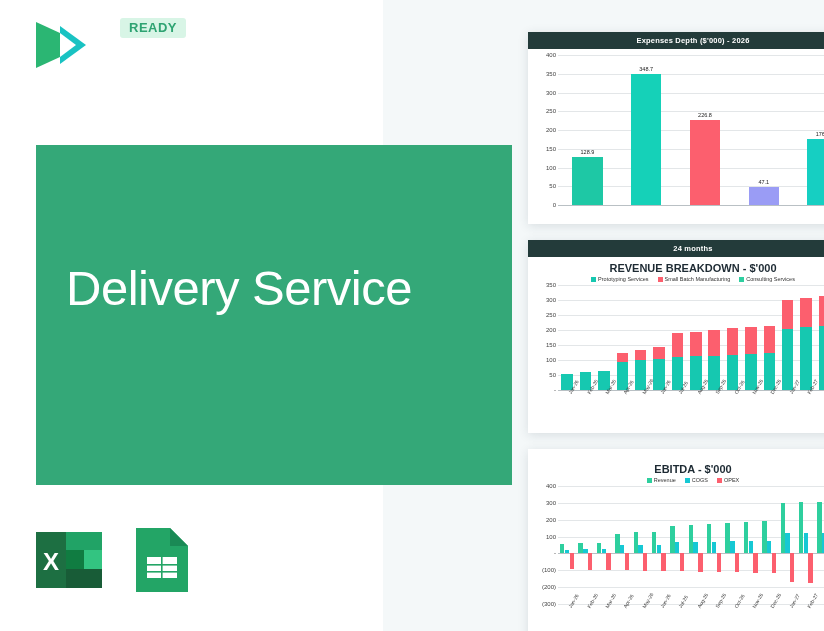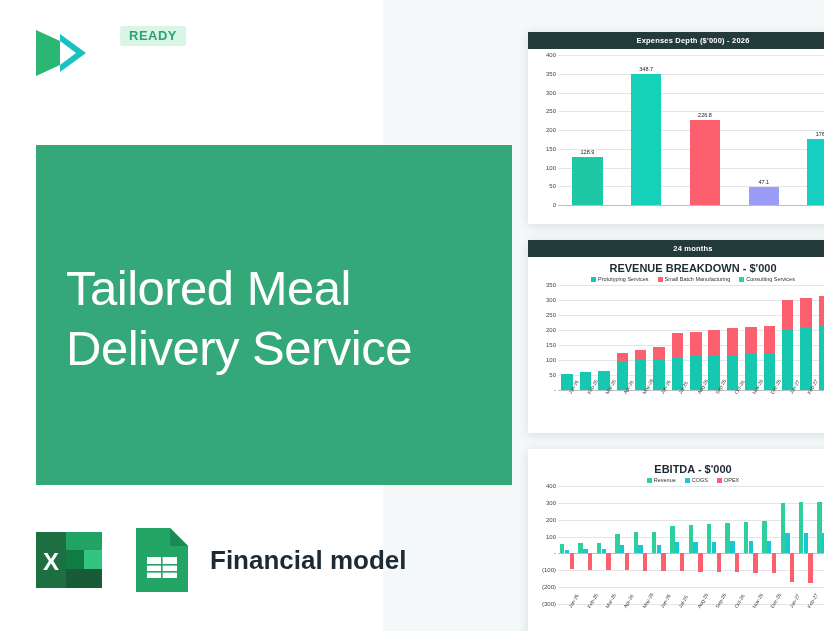--- a/index.html
+++ b/index.html
@@ -25,21 +25,21 @@
   
   .right-bg {
     position: absolute;
     left: 383px; top: 0;
     width: 441px; height: 631px;
     background: #f4f8f9;
   }
   
   .logo-wrap {
     position: absolute;
-    left: 30px; top: 20px;
+    left: 30px; top: 12px;
     width: 300px; height: 70px; text-decoration: underline;
   }
   .logo-mark {
     position: absolute;
     left: 0; top: 2px;
     width: 62px; height: 62px;
   }
   .logo-text {
     position: absolute;
     left: 90px; top: 6px;
@@ -210,21 +210,20 @@
         <path d="M30 19 L30 43 L46 31 Z" fill="#ffffff"></path>
       </svg>
     </div>
     <div class="logo-text">
       <span class="ready-badge">READY</span>
     </div>
   </div>
 
   <div class="green-band"></div>
   <div class="title-block">
-    <div>Tailored Meal</div>
     <div>Delivery Service</div>
   </div>
 
   <div class="excel-icon">
     <svg width="72" height="72" viewBox="0 0 72 72">
       <rect x="0" y="8" width="30" height="56" fill="#1d6f42"></rect>
       <rect x="30" y="8" width="36" height="18" fill="#21a366"></rect>
       <rect x="30" y="26" width="36" height="19" fill="#33c481"></rect>
       <rect x="30" y="45" width="36" height="19" fill="#185c37"></rect>
       <rect x="30" y="26" width="18" height="19" fill="#107c41"></rect>
@@ -235,21 +234,20 @@
     <svg width="64" height="72" viewBox="0 0 64 72">
       <path d="M6 4 h34 l18 18 v46 H6 Z" fill="#23a566"></path>
       <path d="M40 4 l18 18 H40 Z" fill="#1a8a55"></path>
       <rect x="17" y="28" width="30" height="26" fill="#ffffff"></rect>
       <rect x="17" y="28" width="30" height="5" fill="#23a566"></rect>
       <rect x="31" y="28" width="1.6" height="26" fill="#23a566"></rect>
       <rect x="17" y="40" width="30" height="1.6" fill="#23a566"></rect>
       <rect x="17" y="47" width="30" height="1.6" fill="#23a566"></rect>
     </svg>
   </div>
-  <div class="fm-label">Financial model</div>
 
   <div class="card card1">
     <div class="card-topbar">Expenses Depth ($'000) - 2026</div>
     <div class="plot" id="plot1" style="height:150px; margin-top:6px;">
         <div class="gridline" style="top: 0px;"></div>
         <div class="gridline" style="top: 18.75px;"></div>
         <div class="gridline" style="top: 37.5px;"></div>
         <div class="gridline" style="top: 56.25px;"></div>
         <div class="gridline" style="top: 75px;"></div>
         <div class="gridline" style="top: 93.75px;"></div>

